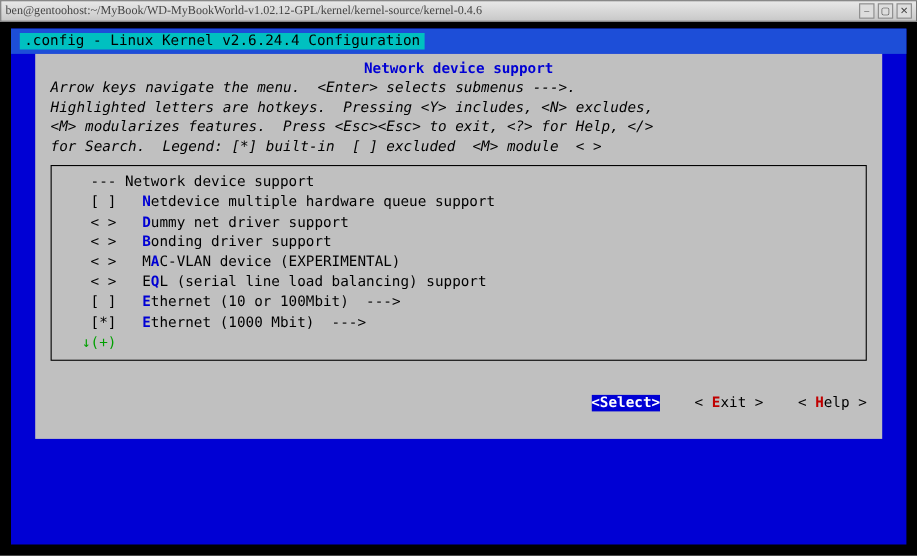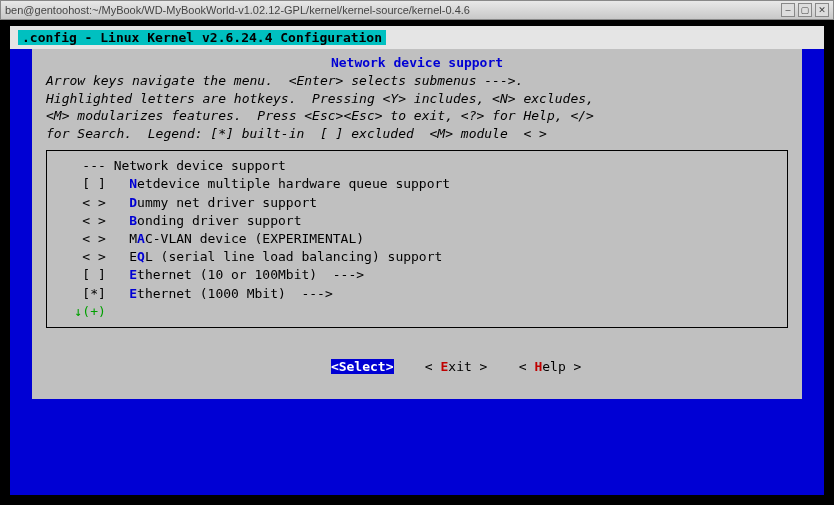--- a/index.html
+++ b/index.html
@@ -11,21 +11,21 @@
   height: 505px;
   overflow: hidden;
 }
 .titlebar {
   height: 20px;
   background: linear-gradient(to bottom, #e8e8e8, #c8c8c8);
   border: 1px solid #888;
   display: flex;
   align-items: center;
   padding: 0 4px;
-  font-family: Liberation Sans, sans-serif;
+  font-family: Liberation Serif, serif;
   font-size: 11px;
   color: #444;
 }
 .titlebar-title { flex: 1; overflow: hidden; white-space: nowrap; }
 .titlebar-btns { display: flex; gap: 3px; }
 .tbtn {
   width: 14px; height: 14px;
   border: 1px solid #888;
   background: #ddd;
   display: flex; align-items: center; justify-content: center;
@@ -39,23 +39,23 @@
   padding: 6px 10px 10px 10px;
 }
 .blue-bg {
   background: #0000d4;
   width: 100%;
   height: 100%;
   padding: 0;
   position: relative;
 }
 .config-title {
-  background: #e5e5e5;
+  background: #1d4ed8;
   color: #e0e0e0;
-  font-weight: bold;
+  font-weight: normal;
   padding: 4px 8px 4px 8px;
   display: flex;
   align-items: flex-start;
 }
 .config-title-text {
   background: #00c0c0;
   color: #000;
   padding: 0 4px;
 }
 .outer-panel {
@@ -92,21 +92,21 @@
   background: #0000d4;
   color: #fff;
 }
 .menu-row.selected .hl { color: #fff; }
 .more-indicator {
   color: #00a000;
   white-space: pre;
 }
 .button-row {
   margin-top: 16px;
-  text-align: center;
+  text-align: right;
   white-space: pre;
   color: #000;
 }
 .btn-sel {
   background: #0000d4;
   color: #fff;
   font-weight: bold;
 }
 .btn-hot { color: #c00000; font-weight: bold; }
 .outer-wrap { position: relative; }

